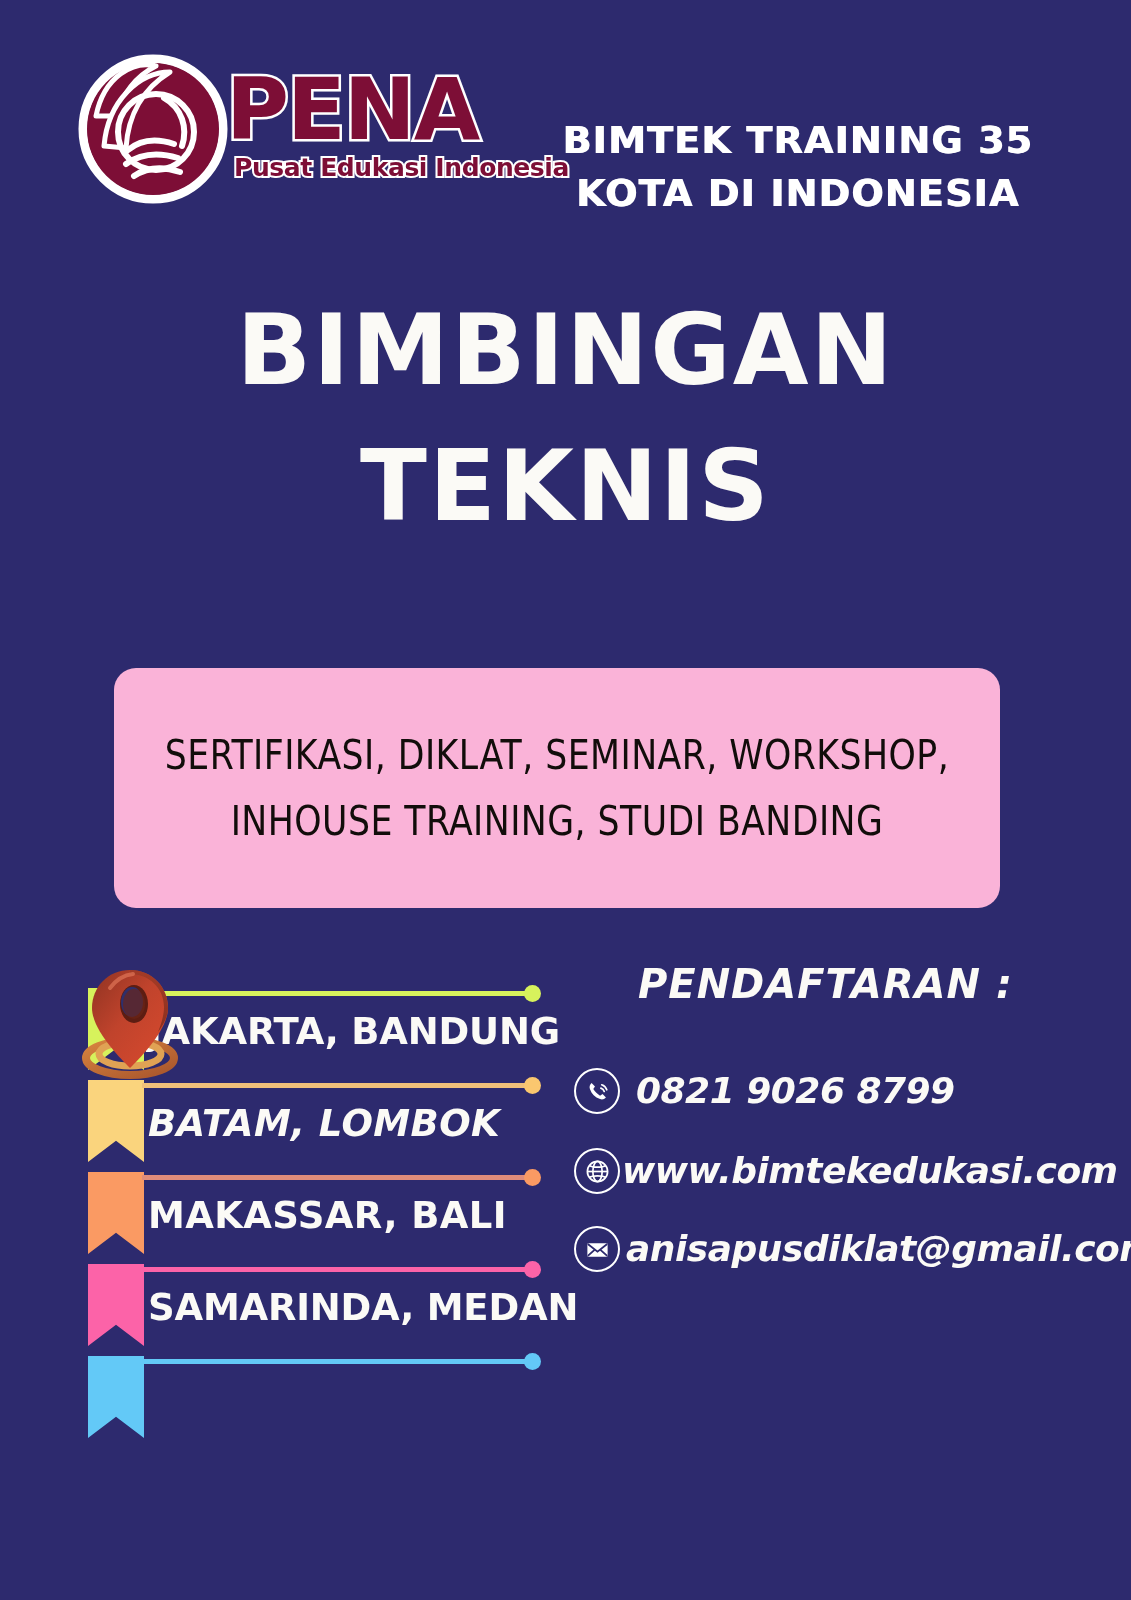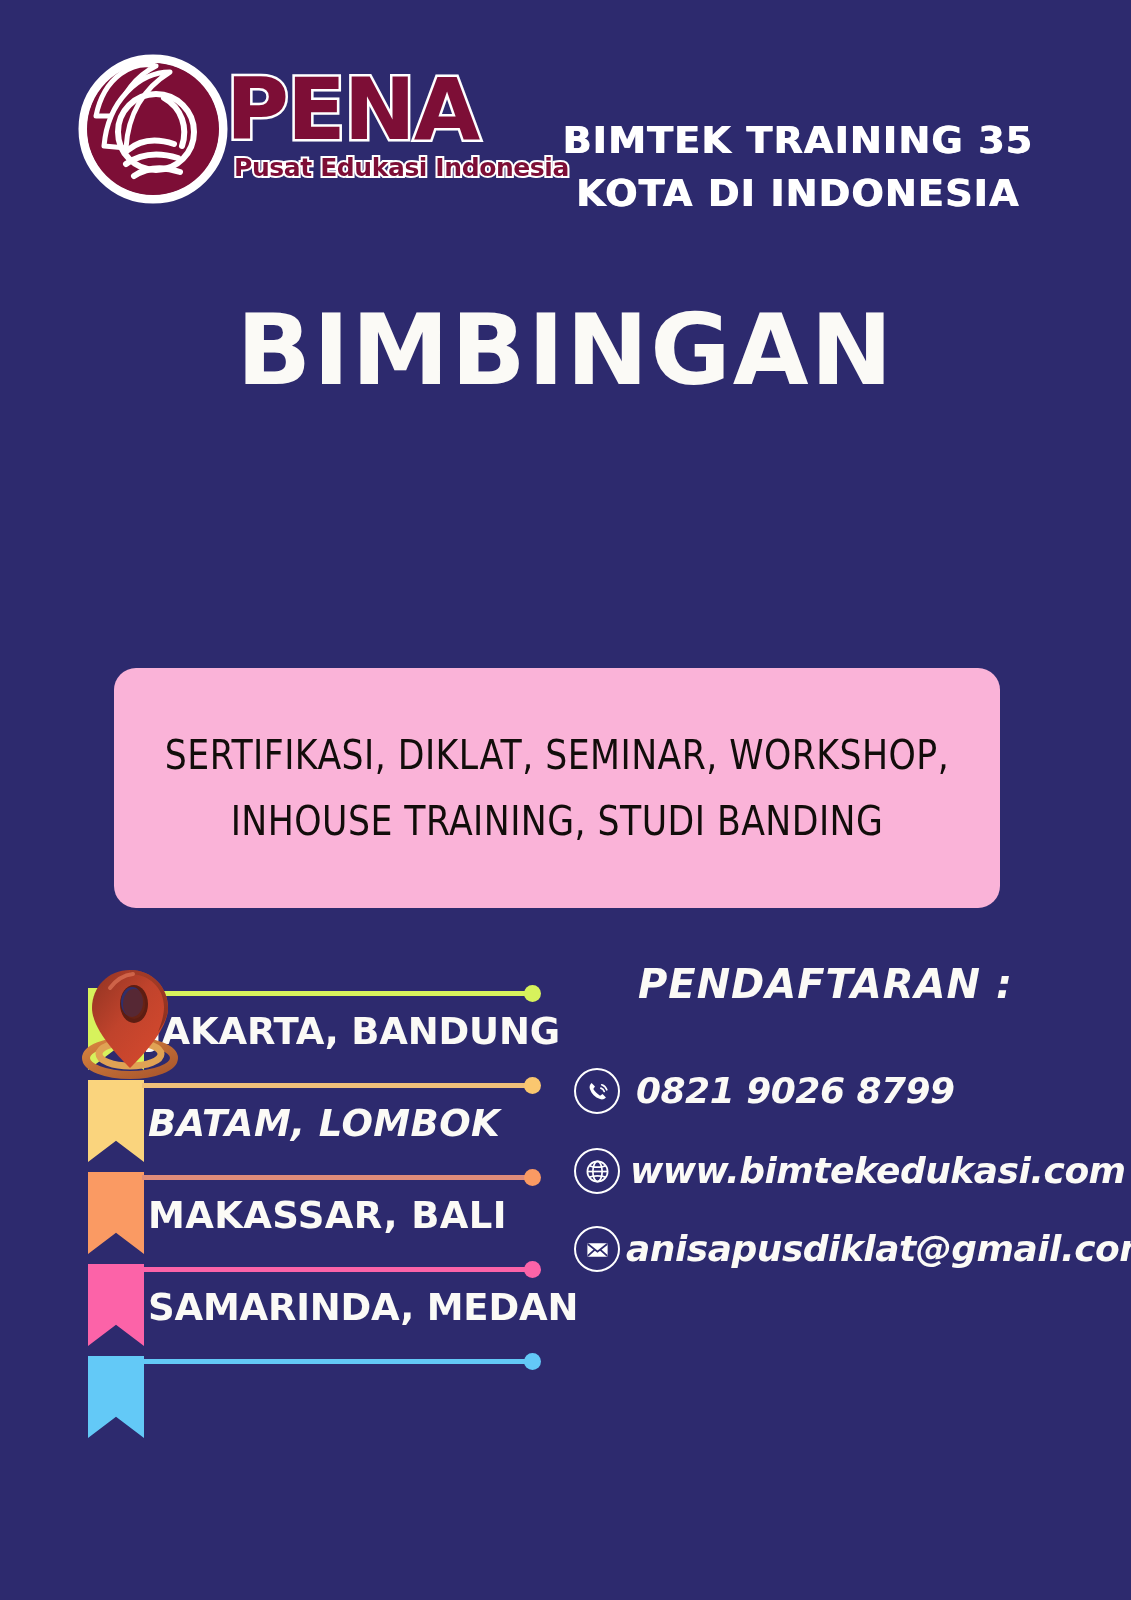--- a/index.html
+++ b/index.html
@@ -274,20 +274,21 @@
         <div class="logo-tag">Pusat Edukasi Indonesia</div>
       </div>
     </div>
 
     <div class="header-title">BIMTEK TRAINING 35
 KOTA DI INDONESIA</div>
   </div>
 
   <div class="main-title">
     <span class="l1">BIMBINGAN</span>
+    <span class="l2">TEKNIS</span>
   </div>
 
   <div class="service-box">
     <div class="service-text">SERTIFIKASI, DIKLAT, SEMINAR, WORKSHOP, INHOUSE TRAINING, STUDI BANDING</div>
   </div>
 
   <div class="city-list">
       <div class="city-row" style="top: 0px;">
         <div class="ribbon" style="background: rgb(215, 242, 92);"></div>
         <div class="connector" style="width: 392px; background: rgb(215, 242, 92);">
@@ -356,21 +357,21 @@
         <div class="contact-row" style="top: 108px; gap: 16px;">
           <div class="c-icon">
             <svg viewBox="0 0 32 32" width="27" height="27">
       <path d="M9 6 C7 8 6 10 7 13 C9 19 13 23 19 25 C22 26 24 25 26 23 L22 19 L19 21 C16 19 13 16 11 13 L13 10 Z" fill="#ffffff"></path>
       <path d="M21 8 C24 9 26 11 27 14" fill="none" stroke="#ffffff" stroke-width="2" stroke-linecap="round"></path>
       <path d="M20 12 C22 12.6 23.4 14 24 16" fill="none" stroke="#ffffff" stroke-width="2" stroke-linecap="round"></path>
     </svg>
           </div>
           <div class="c-text">0821 9026 8799</div>
         </div>
-        <div class="contact-row" style="top: 188px; gap: 10px;">
+        <div class="contact-row" style="top: 188px; gap: 2px;">
           <div class="c-icon">
             <svg viewBox="0 0 32 32" width="27" height="27">
       <circle cx="16" cy="16" r="12" fill="none" stroke="#ffffff" stroke-width="2"></circle>
       <ellipse cx="16" cy="16" rx="5.5" ry="12" fill="none" stroke="#ffffff" stroke-width="2"></ellipse>
       <line x1="4" y1="16" x2="28" y2="16" stroke="#ffffff" stroke-width="2"></line>
       <path d="M6.5 9 C10 11.5 22 11.5 25.5 9" fill="none" stroke="#ffffff" stroke-width="2"></path>
       <path d="M6.5 23 C10 20.5 22 20.5 25.5 23" fill="none" stroke="#ffffff" stroke-width="2"></path>
     </svg>
           </div>
           <div class="c-text">www.bimtekedukasi.com</div>

